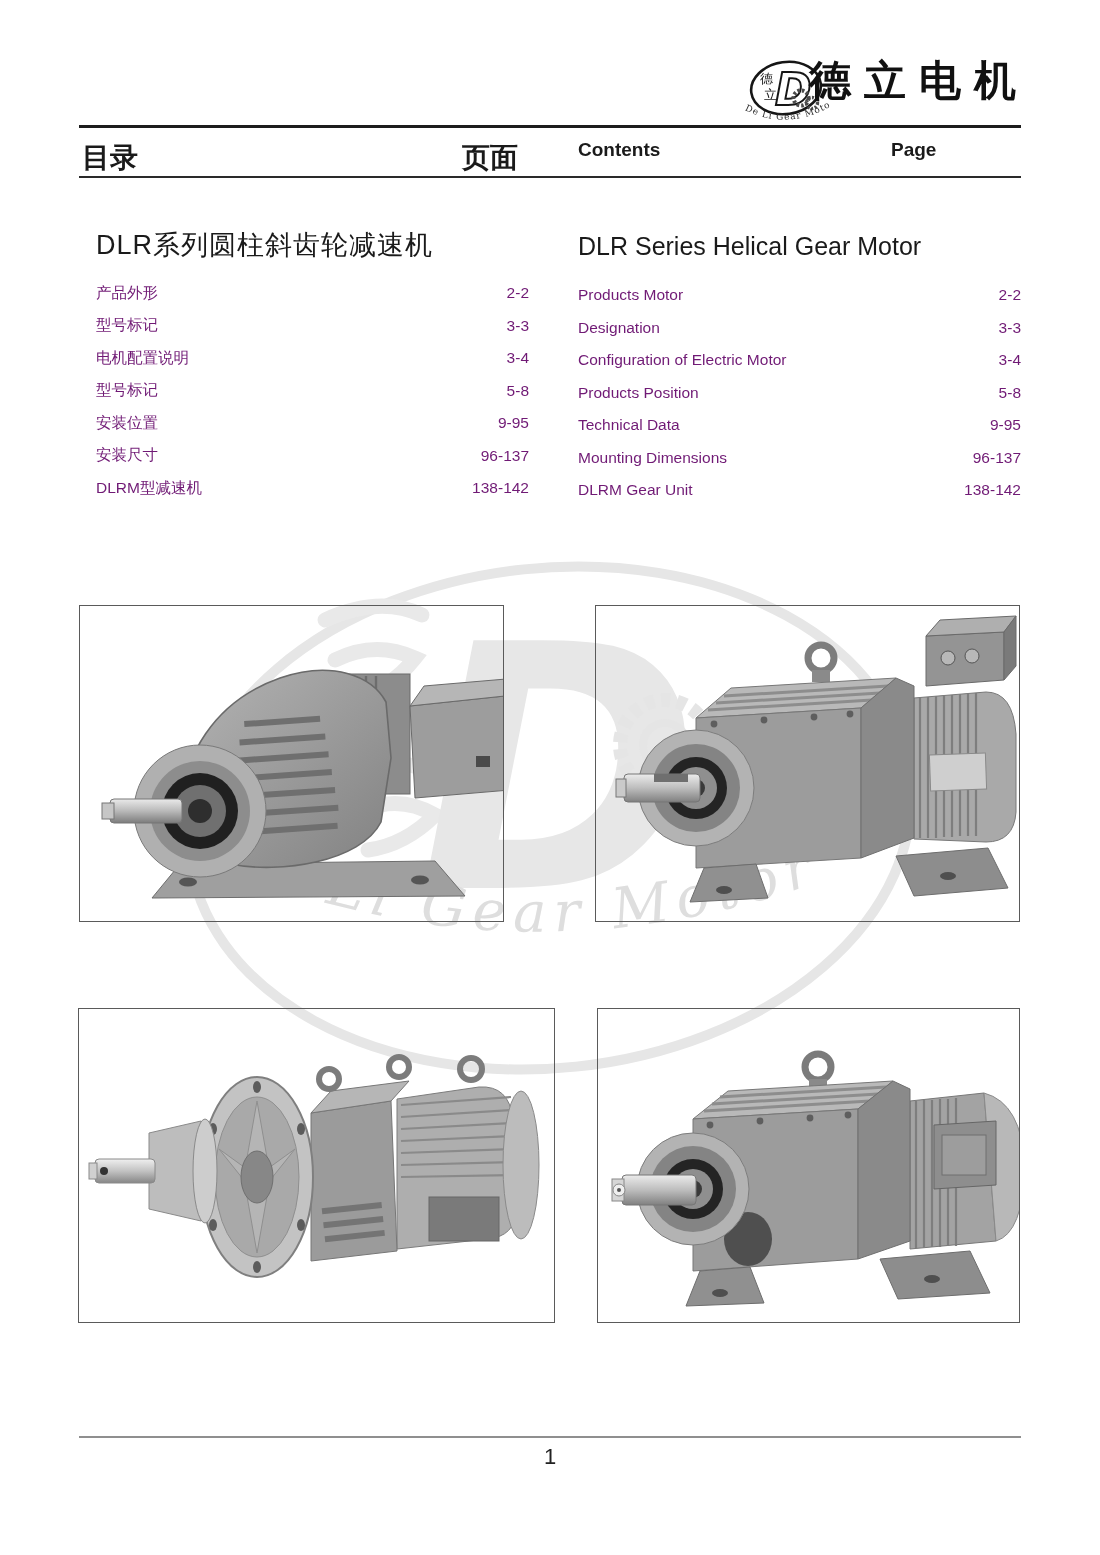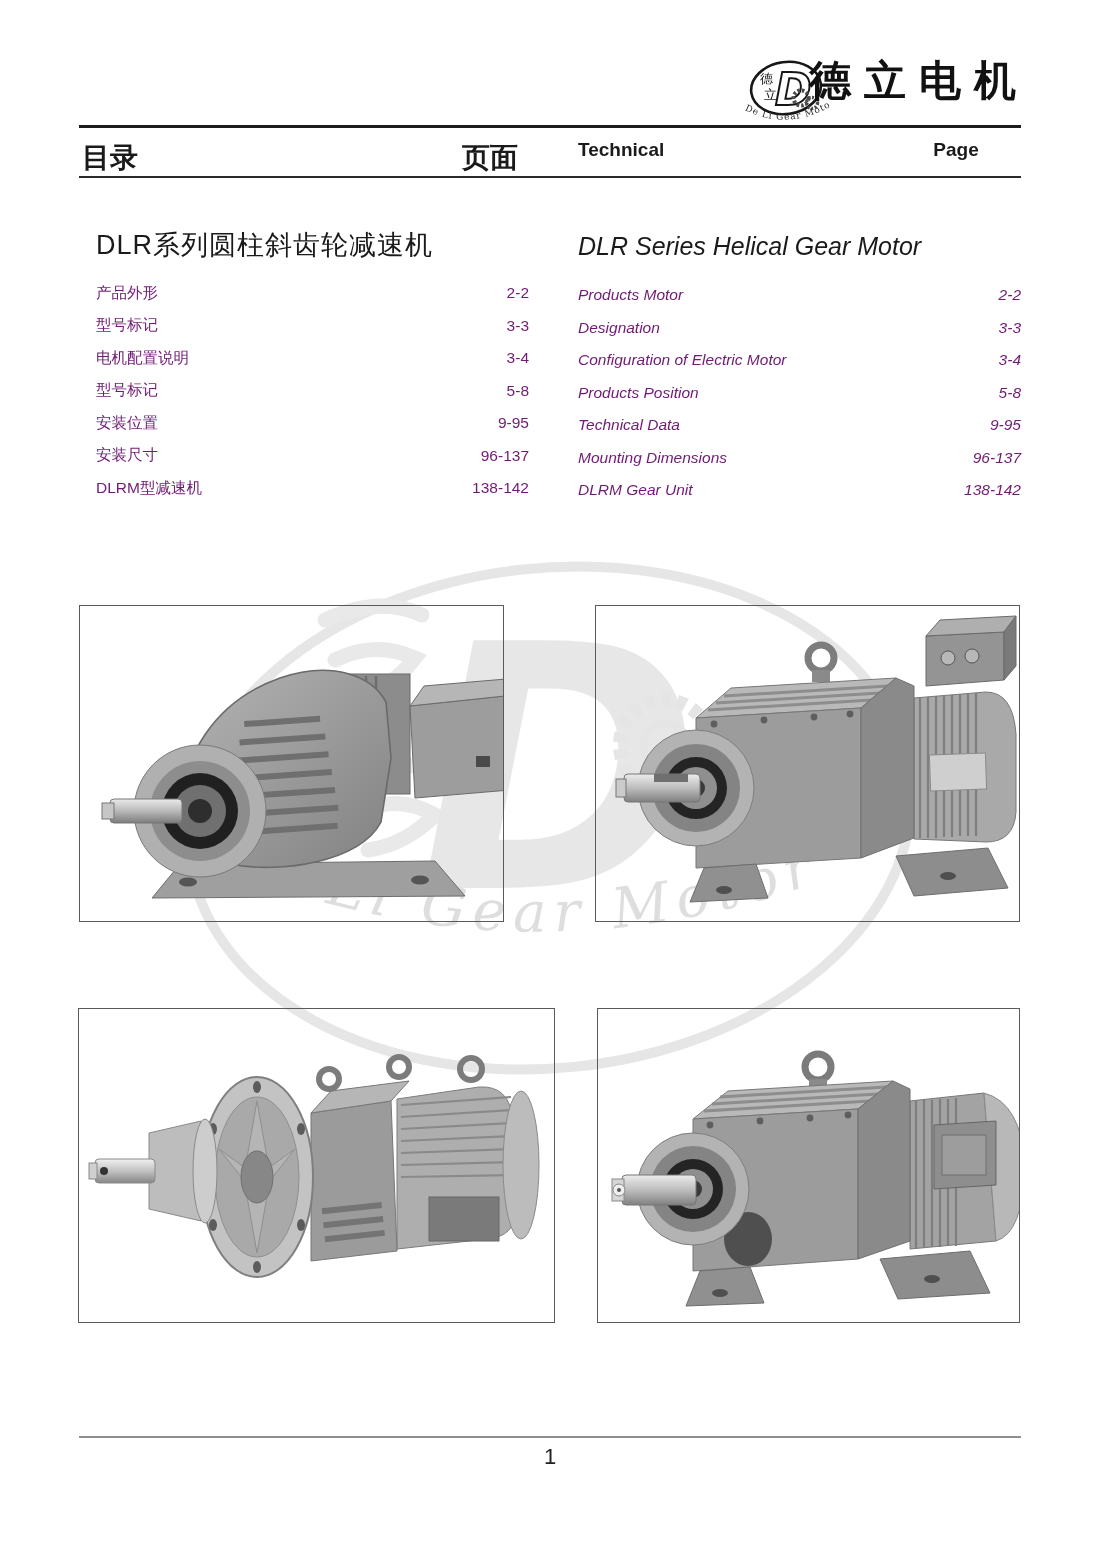--- a/index.html
+++ b/index.html
@@ -18,26 +18,26 @@
     font-family:"DejaVu Serif", serif; font-weight:bold;
     font-size:42px; letter-spacing:13px; white-space:nowrap; color:#111;
   }
   .rule-top { left:79px; top:125px; width:942px; height:3px; background:#1c1c1c; }
   .rule-mid { left:79px; top:176px; width:942px; height:2px; background:#2a2a2a; }
 
   .hdr-label { top:139px; font-weight:bold; font-size:28px; white-space:nowrap; }
   .hdr-cn-title { left:82px; }
   .hdr-cn-page  { left:408px; width:110px; text-align:right; }
   .hdr-en-title { left:578px; font-size:19px; }
-  .hdr-en-page  { left:891px; width:130px; text-align:center; font-size:19px; }
+  .hdr-en-page  { left:891px; width:130px; text-align:left; font-size:19px; }
 
   
   .toc-col { top:229px; }
   .toc-cn  { left:96px;  width:433px; }
-  .toc-en  { left:578px; width:443px;font-style:italic; }
+  .toc-en  { left:578px; width:443px; }
   .toc-title-cn { font-size:27px; font-weight:400; letter-spacing:1px; line-height:32px; }
   .toc-title-en { font-size:25px; font-weight:400; line-height:34px; }
   .toc-list { margin-top:16px; }
   .toc-row {
     display:flex; justify-content:space-between; align-items:center;
     height:32.5px; font-size:15.5px; color:#701a75;
   }
   .toc-row .pg { text-align:right; }
 
   
@@ -101,21 +101,21 @@
       <text font-size="9" fill="#2b2b2b" font-family="DejaVu Serif, serif" letter-spacing="1">
         <textPath href="#badge-arc" startOffset="4%">De Li Gear Motor</textPath>
       </text>
     </svg>
   </div>
   <div class="abs brand-name">德立电机</div>
 
   <div class="abs rule-top"></div>
   <div class="abs hdr-label hdr-cn-title">目录</div>
   <div class="abs hdr-label hdr-cn-page">页面</div>
-  <div class="abs hdr-label hdr-en-title">Technical</div>
+  <div class="abs hdr-label hdr-en-title">Contents</div>
   <div class="abs hdr-label hdr-en-page">Page</div>
   <div class="abs rule-mid"></div>
 
   <div class="abs toc-col toc-cn">
     <div class="toc-title-cn">DLR系列圆柱斜齿轮减速机</div>
     <div class="toc-list">
       <div class="toc-row">
           <span>产品外形</span>
           <span class="pg">2-2</span>
         </div>

